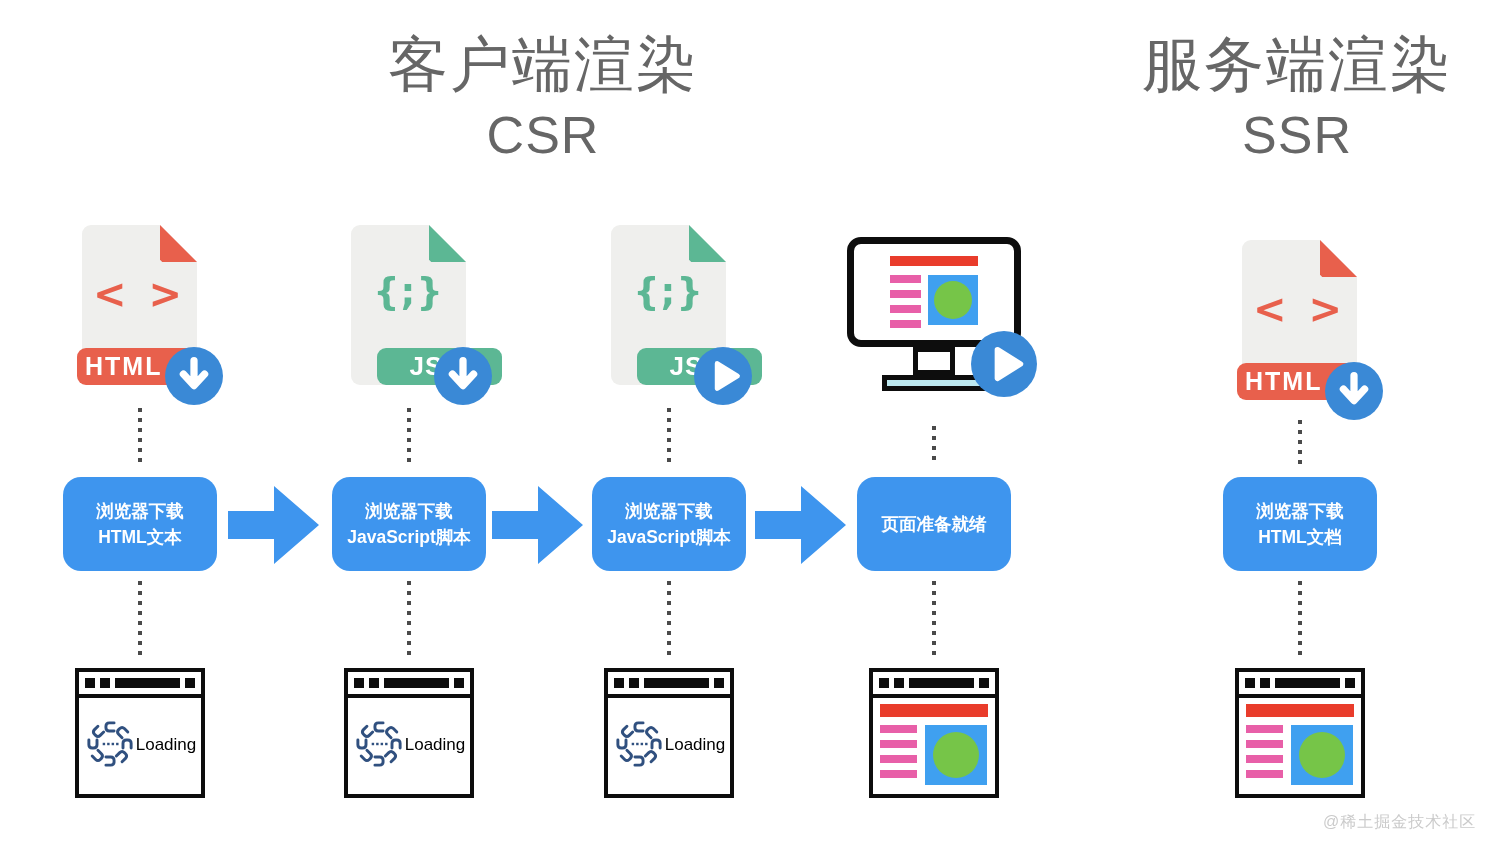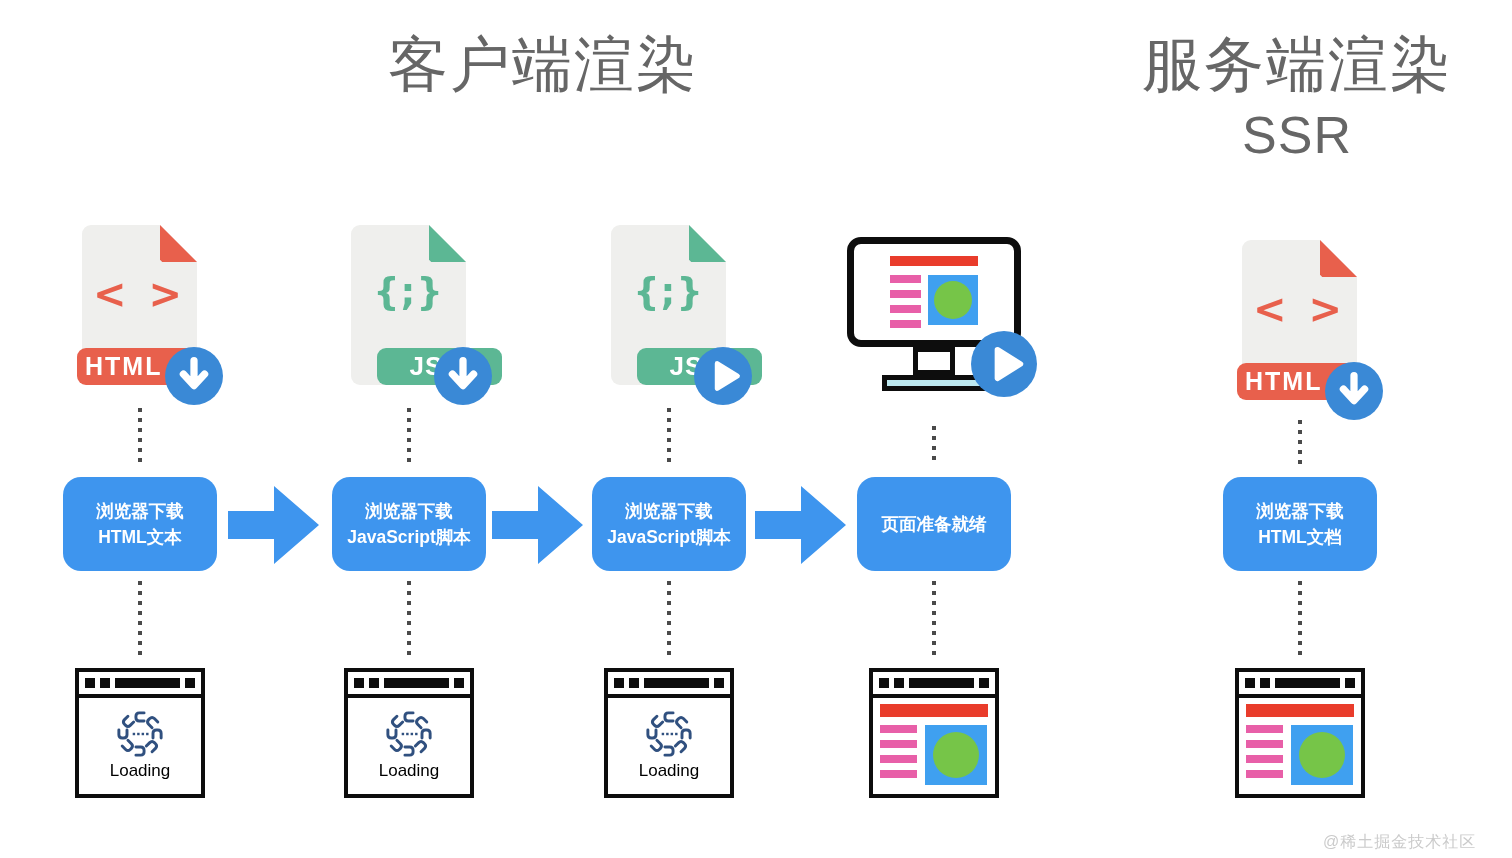--- a/index.html
+++ b/index.html
@@ -63,31 +63,31 @@
             display:flex;flex-direction:column;align-items:center;justify-content:center;text-align:center;}
 
   
   .arrow{position:absolute;top:481px;width:92px;height:88px;}
 
   
   .browser{position:absolute;left:25px;top:668px;width:130px;height:130px;border:4px solid var(--ink);background:#fff;}
   .tb{height:26px;border-bottom:4px solid var(--ink);display:flex;align-items:center;gap:5px;padding:0 6px;}
   .tb .sq{width:10px;height:10px;background:var(--ink);flex:0 0 auto;}
   .tb .bar{height:10px;background:var(--ink);flex:1;}
-  .b-content{height:92px;display:flex;flex-direction:column;align-items:center;justify-content:center;}
+  .b-content{height:92px;display:flex;flex-direction:row;align-items:center;justify-content:center;}
   .spinner{width:52px;height:52px;}
   .loading-label{font-size:17px;color:#000;margin-top:1px;}
   .page-content{padding:6px 7px 0;}
   .p-banner{height:13px;background:var(--banner_red);margin-bottom:8px;}
   .p-row{display:flex;gap:8px;}
   .p-bars i{display:block;width:37px;height:8px;background:var(--pink);margin-bottom:7px;}
   .p-media{width:62px;height:60px;background:var(--media_blue);position:relative;}
   .p-media b{position:absolute;left:8px;top:7px;width:46px;height:46px;border-radius:50%;background:var(--media_green);}
 
-  .watermark{position:absolute;left:1323px;top:812px;font-size:16px;color:var(--watermark_gray);letter-spacing:1px;margin-top:20px;}
+  .watermark{position:absolute;left:1323px;top:812px;font-size:16px;color:var(--watermark_gray);letter-spacing:1px;}
 </style>
 </head>
 <body>
 
 <svg width="0" height="0" style="position:absolute">
   <defs>
     <symbol id="down-arrow" viewBox="0 0 60 60">
       <path d="M30 14 L30 38 M19 28 L30 40 L41 28" fill="none" stroke="#fff" stroke-width="7.5" stroke-linecap="round" stroke-linejoin="round"></path>
     </symbol>
     <symbol id="play-tri" viewBox="0 0 60 60">
@@ -130,20 +130,21 @@
     <symbol id="right-arrow" viewBox="0 0 92 88">
       <polygon points="0,30 46,30 46,5 91,44 46,83 46,58 0,58" fill="#3E95EE"></polygon>
     </symbol>
   </defs>
 </svg>
 
 <div class="canvas">
 
   <div class="group-title" style="left:303px">
     <div class="t-cn">客户端渲染</div>
+    <div class="t-ab">CSR</div>
   </div>
   <div class="group-title" style="left:1057px">
     <div class="t-cn">服务端渲染</div>
     <div class="t-ab">SSR</div>
   </div>
 
   <div class="col" style="left:50px">
     <div class="file-icon" style="top:225px">
       <div class="paper"></div>
       <div class="fold red"></div>

